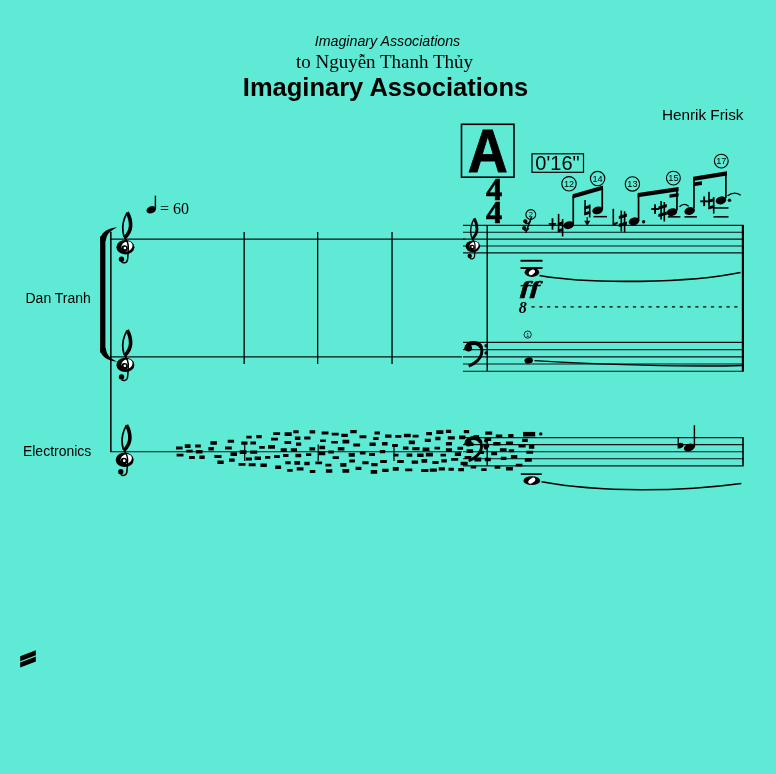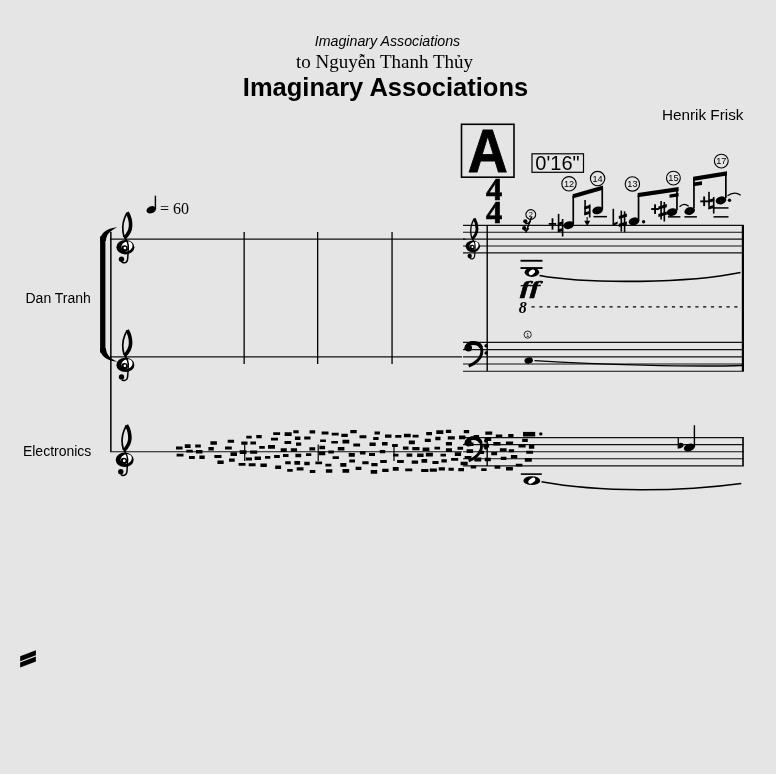--- a/index.html
+++ b/index.html
@@ -1,16 +1,16 @@
 <!DOCTYPE html>
 <html><head>
 <meta charset="utf-8">
 <style>
 html,body{margin:0;padding:0;background:#fff;}
-#page{position:relative;width:776px;height:774px;background:#e5e5e5;overflow:hidden;}
+#page{position:relative;width:776px;height:774px;background:#5eead4;overflow:hidden;}
 svg{position:absolute;top:0;left:0;}
 text{fill:#000;}
 .sans{font-family:"Liberation Sans",sans-serif;}
 .serif{font-family:"Liberation Serif",serif;}
 </style>
 </head>
 <body>
 <div id="page">
 <svg width="776" height="774" viewBox="0 0 776 774">
 <defs>

